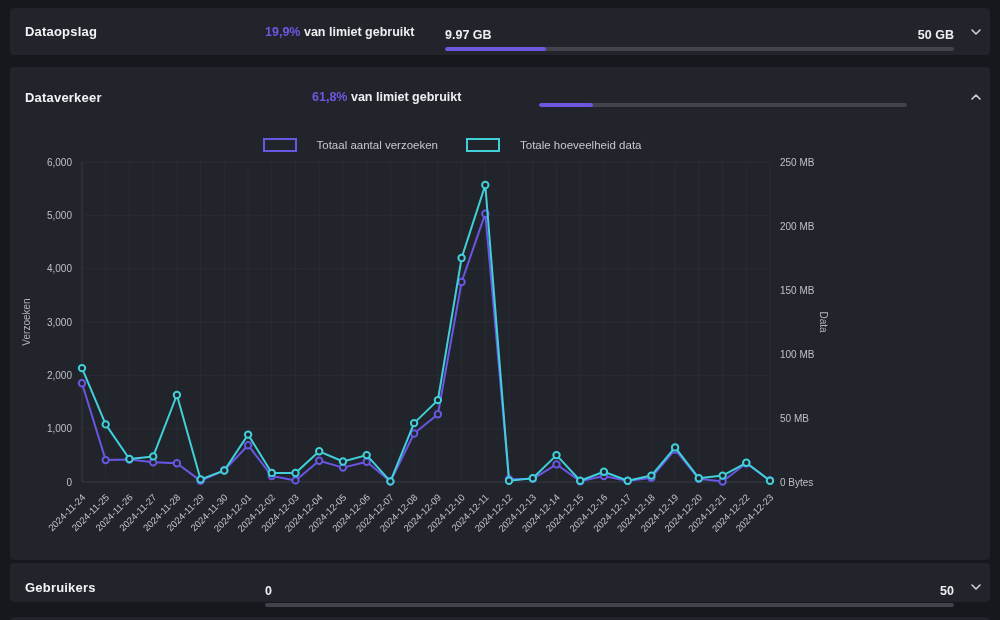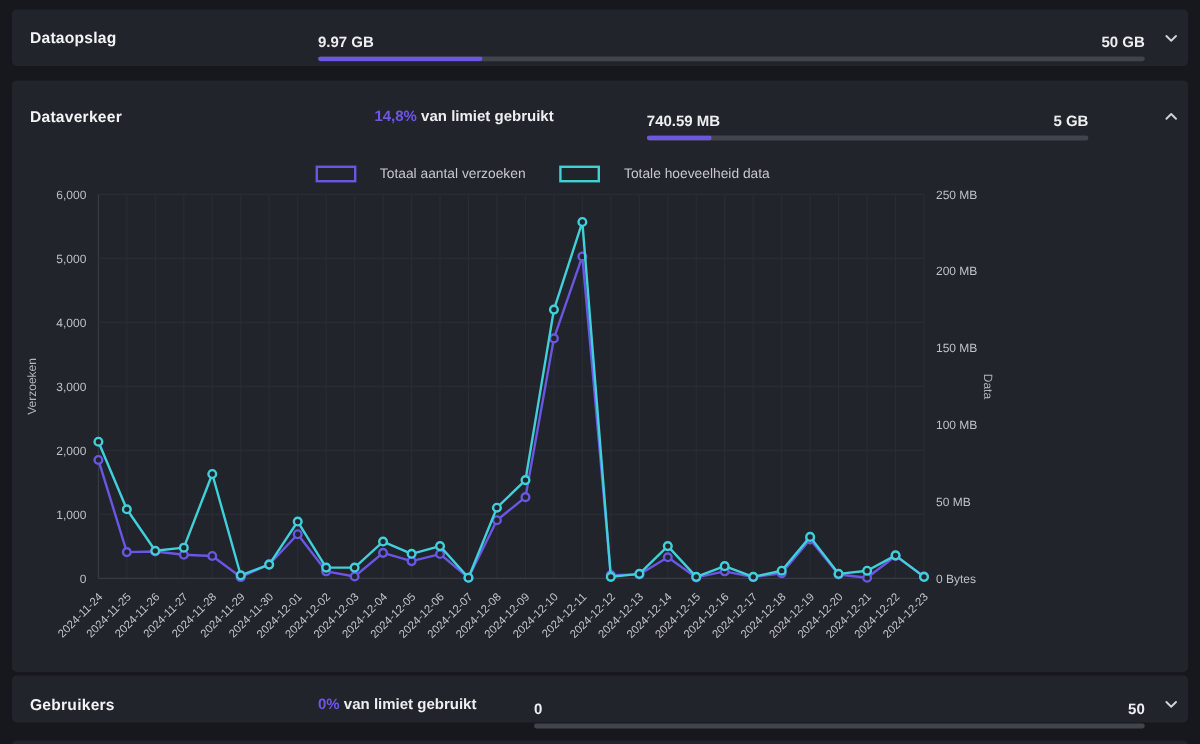--- a/index.html
+++ b/index.html
@@ -44,46 +44,43 @@
   #chart-svg .tick{font-size:10px;fill:#bdc0c6;}
   #chart-svg .date{font-size:9.5px;fill:#c2c4c9;}
   #chart-svg .axis-title{font-size:10px;fill:#b2b5bc;}
 </style>
 </head>
 <body>
 
 <section class="card" id="card-storage">
   <div class="row-head">
     <div class="rh-title">Dataopslag</div>
+    <div class="rh-percent"><span class="pct">19,9%</span><span> van limiet gebruikt</span></div>
     <div class="rh-usage">
       <div class="usage-labels">
         <span>9.97 GB</span>
         <span>50 GB</span>
       </div>
       <div class="bar">
         <div class="bar-fill" style="width: 19.9%;"></div>
       </div>
     </div>
     <div class="chevron">
       <svg width="14" height="14" viewBox="0 0 14 14">
           <path d="M3 5 L7 9 L11 5" stroke="#cfd2d6" stroke-width="1.6" fill="none" stroke-linecap="round" stroke-linejoin="round"></path>
         </svg>
     </div>
   </div>
 </section>
 
 <section class="card" id="card-traffic">
   <div class="row-head">
     <div class="rh-title">Dataverkeer</div>
-    <div class="rh-percent"><span class="pct">14,8%</span><span> van limiet gebruikt</span></div>
+    <div class="rh-percent"><span class="pct">61,8%</span><span> van limiet gebruikt</span></div>
     <div class="rh-usage">
-      <div class="usage-labels">
-        <span>740.59 MB</span>
-        <span>5 GB</span>
-      </div>
       <div class="bar">
         <div class="bar-fill" style="width: 14.8%;"></div>
       </div>
     </div>
     <div class="chevron">
       <svg width="14" height="14" viewBox="0 0 14 14">
           <path d="M3 9 L7 5 L11 9" stroke="#cfd2d6" stroke-width="1.6" fill="none" stroke-linecap="round" stroke-linejoin="round"></path>
         </svg>
     </div>
   </div>
@@ -243,21 +240,20 @@
       <circle cx="688.8" cy="324.2" r="3.2" fill="#22242b" stroke="#41d0da" stroke-width="2"></circle>
       <circle cx="712.6" cy="321.6" r="3.2" fill="#22242b" stroke="#41d0da" stroke-width="2"></circle>
       <circle cx="736.3" cy="308.8" r="3.2" fill="#22242b" stroke="#41d0da" stroke-width="2"></circle>
       <circle cx="760.0" cy="326.7" r="3.2" fill="#22242b" stroke="#41d0da" stroke-width="2"></circle>
     </svg>
 </section>
 
 <section class="card" id="card-users">
   <div class="row-head">
     <div class="rh-title">Gebruikers</div>
-    <div class="rh-percent"><span class="pct">0%</span><span> van limiet gebruikt</span></div>
     <div class="rh-usage">
       <div class="usage-labels">
         <span>0</span>
         <span>50</span>
       </div>
       <div class="bar">
         <div class="bar-fill" style="width: 0%;"></div>
       </div>
     </div>
     <div class="chevron">

